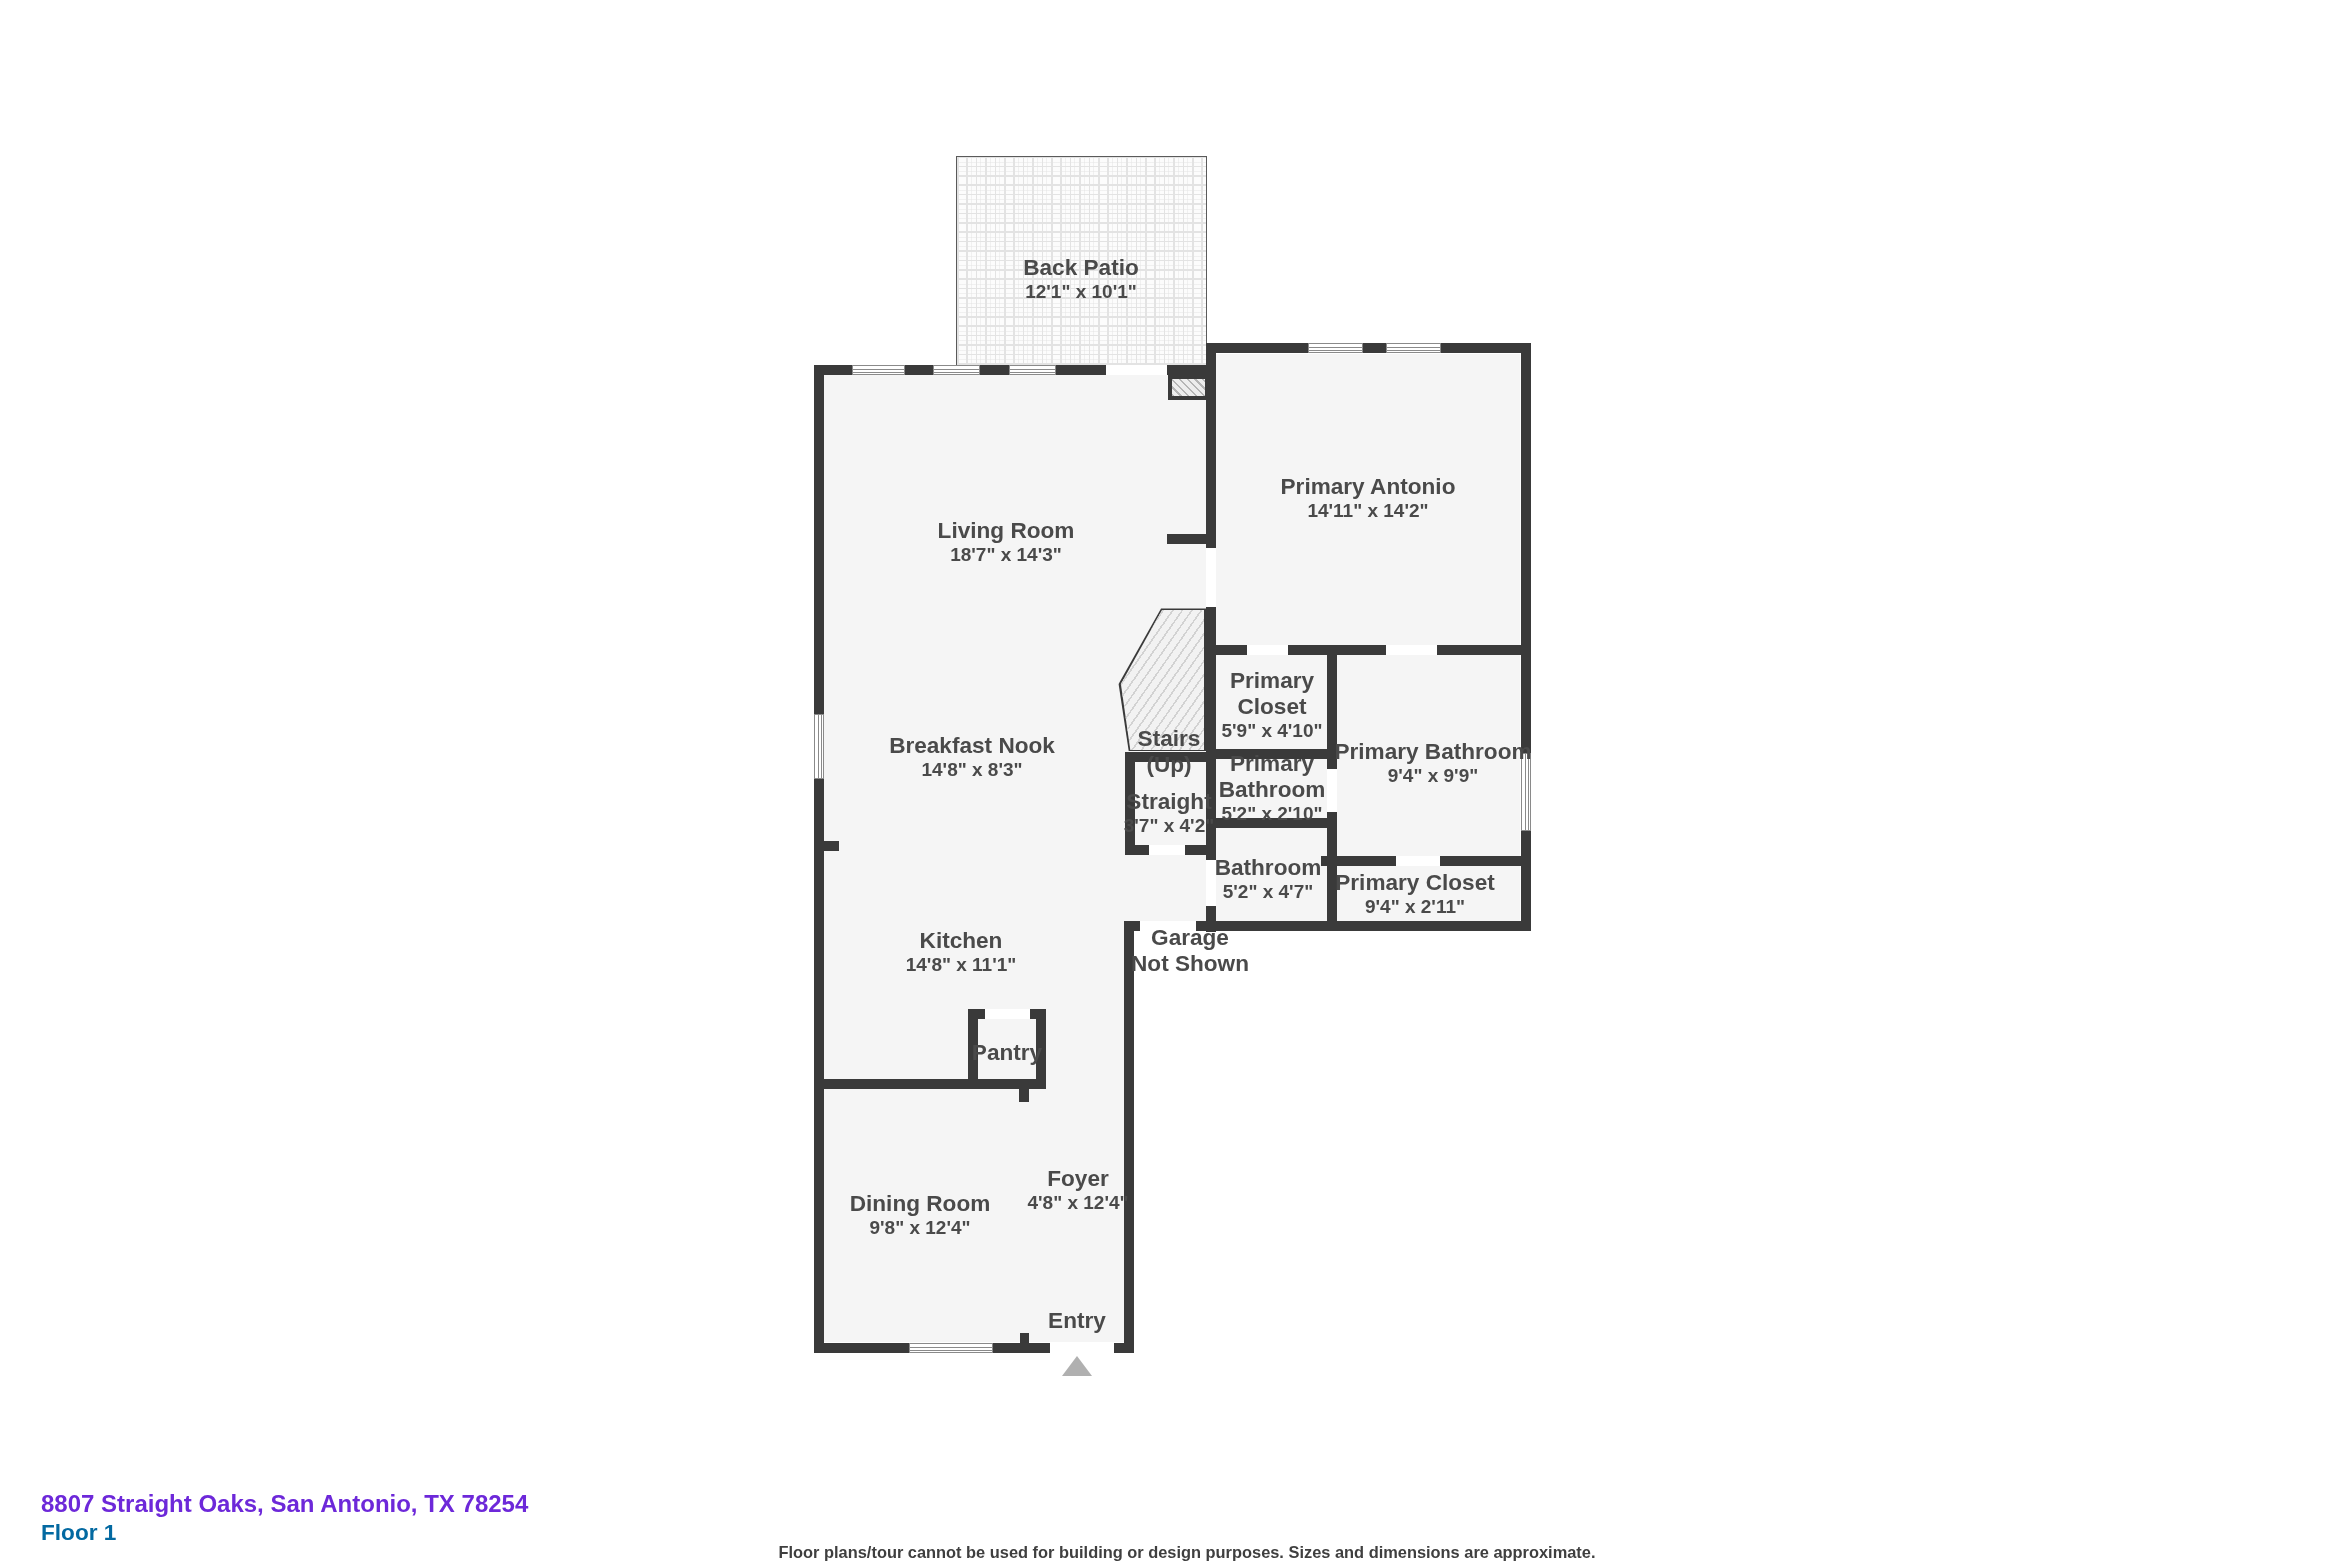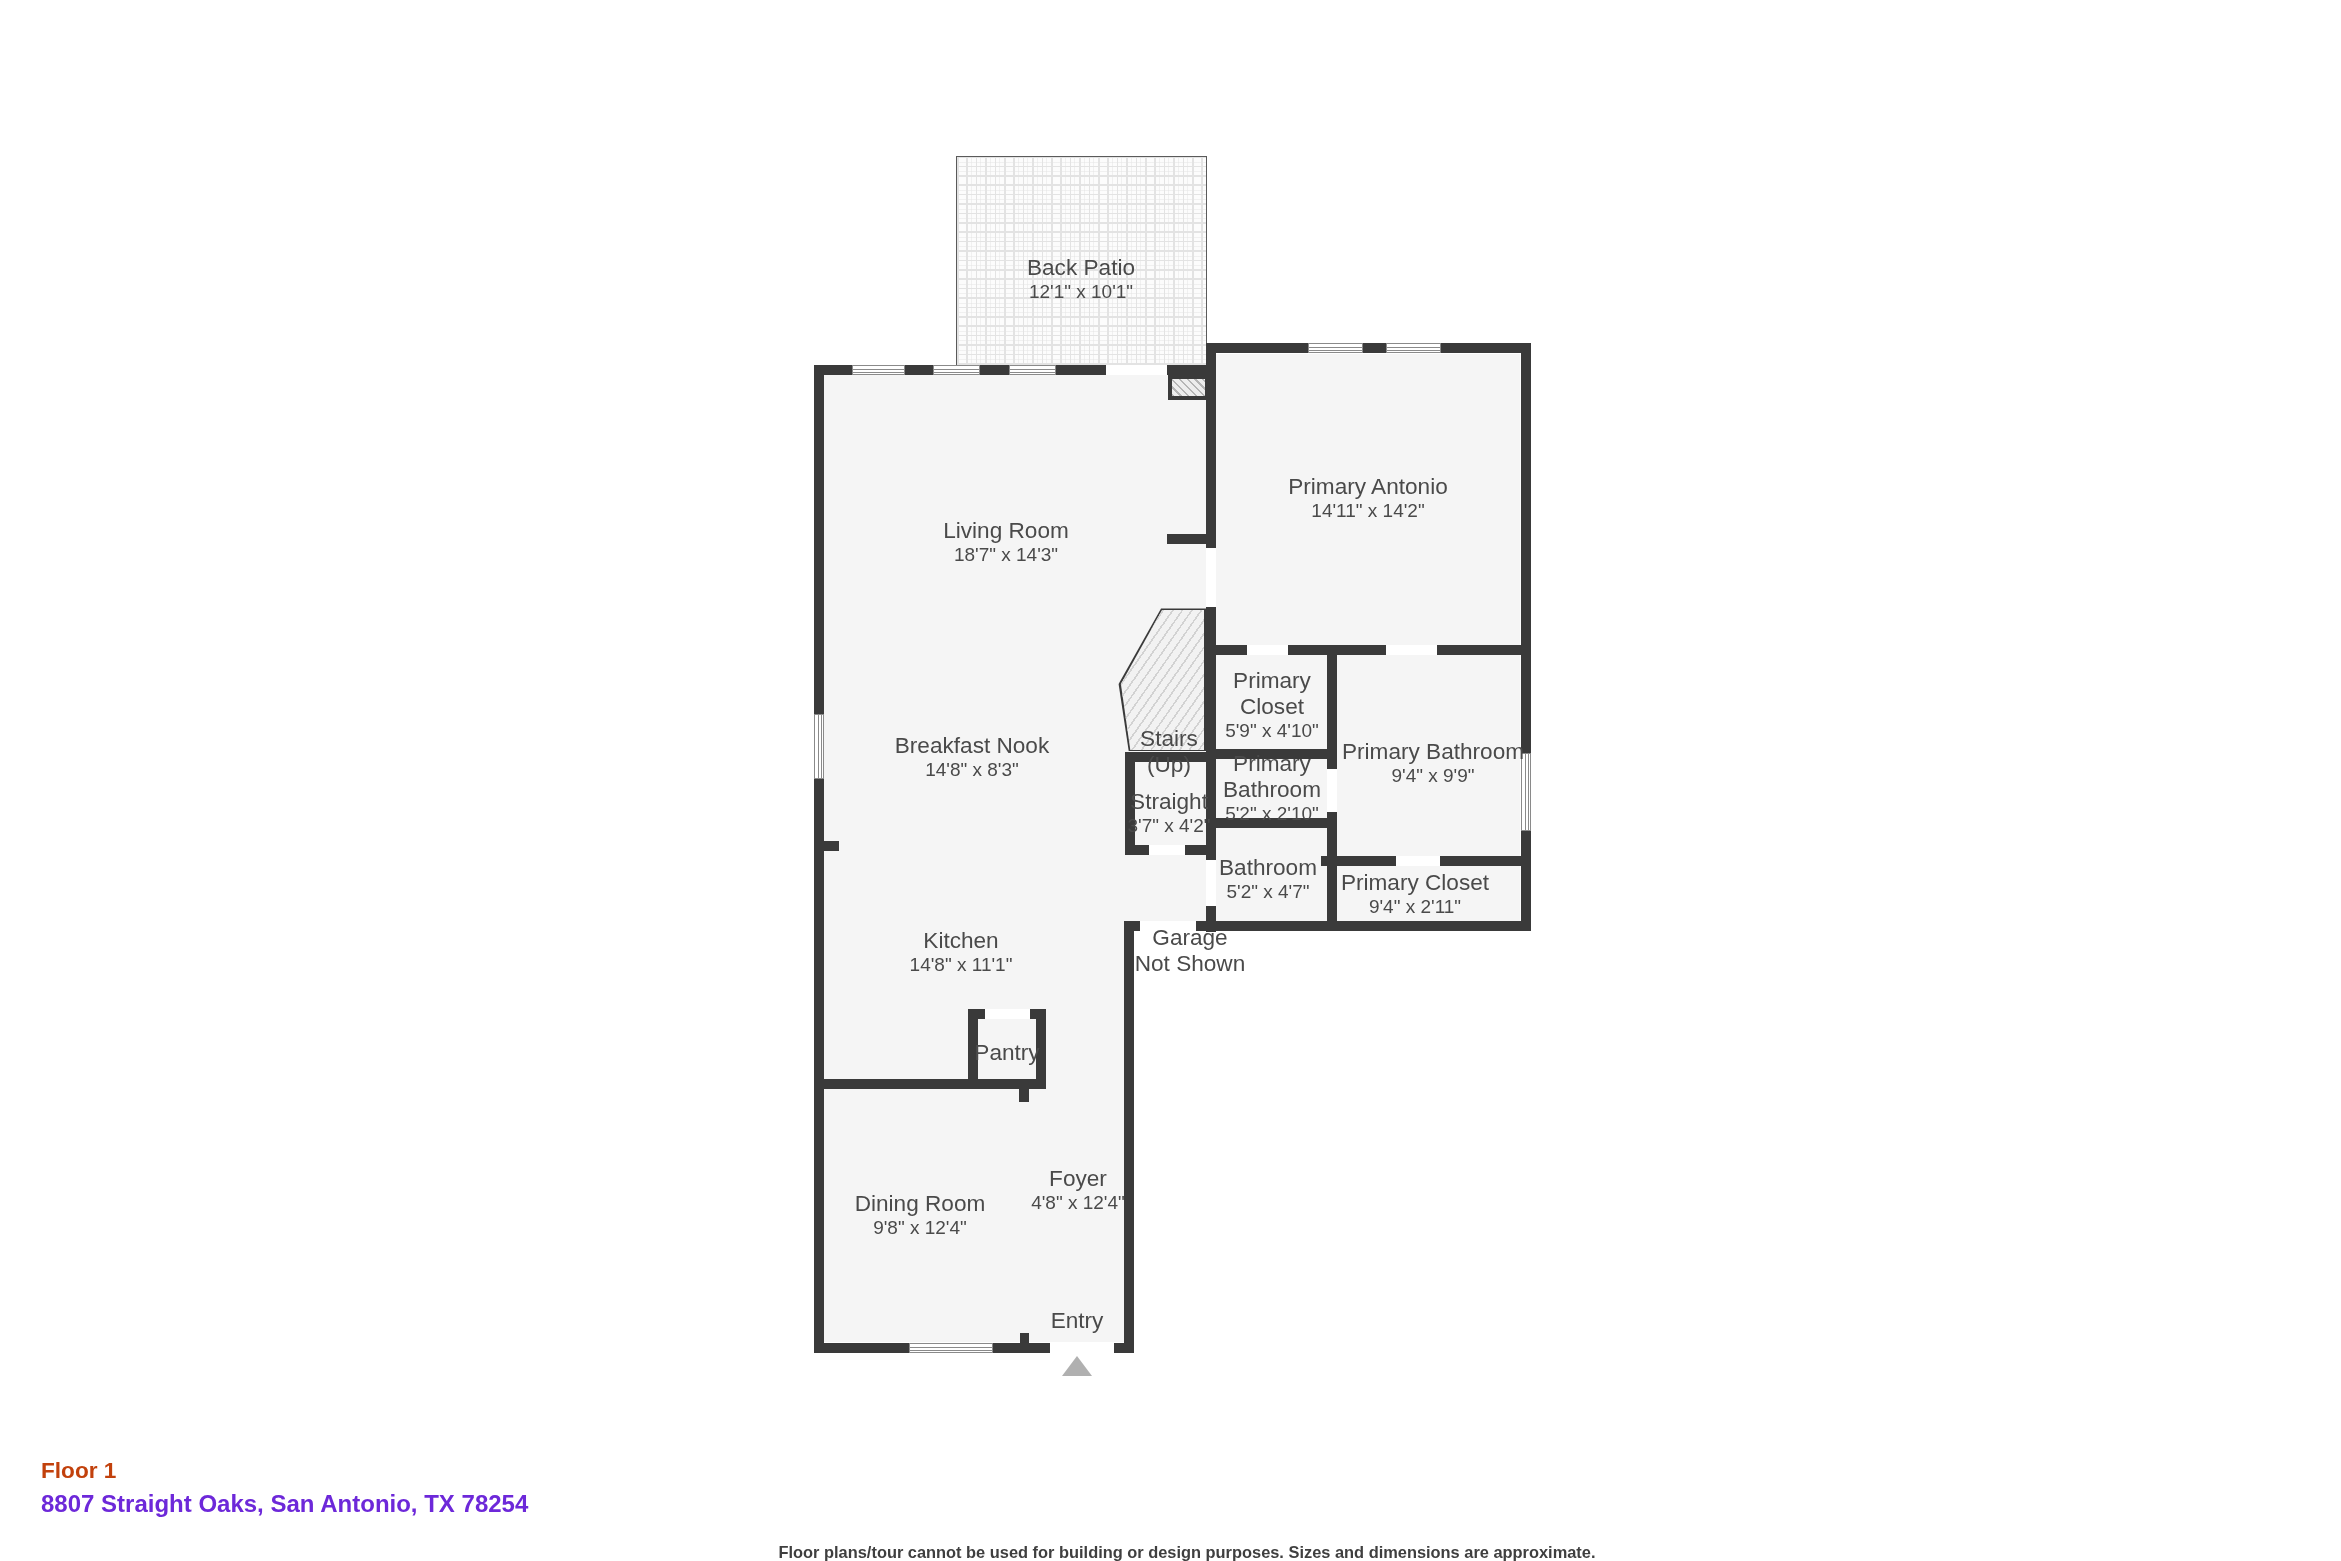--- a/index.html
+++ b/index.html
@@ -48,27 +48,27 @@
     border:4.7px solid var(--wall);background-color:#ededed;
     background-image:repeating-linear-gradient(45deg,#b5b5b5 0 1.6px,transparent 1.6px 5.5px);
   }
   .entry-arrow{
     position:absolute;left:1062px;top:1356px;width:0;height:0;
     border-left:15.6px solid transparent;border-right:15.6px solid transparent;
     border-bottom:20px solid var(--arrow);
   }
   .label{
     position:absolute;transform:translate(-50%,-50%);
-    text-align:center;font-weight:normal;white-space:normal;line-height:1.15;
+    text-align:center;font-weight:bold;white-space:normal;line-height:1.15;
   }
   .label .nm{font-size:22.6px;}
   .label .dm{font-size:19px;}
   .label .nm:empty,.label .dm:empty{display:none;}
   .footer-address{position:absolute;left:41px;top:1490px;font-size:24px;font-weight:bold;color:#6d28d9;}
-  .footer-floor{position:absolute;left:41px;top:1458px;font-size:22.6px;font-weight:bold;color:#c2410c;}
+  .footer-floor{position:absolute;left:41px;top:1520px;font-size:22.6px;font-weight:bold;color:#0369a1;}
   .footer-disclaimer{position:absolute;left:1187px;top:1552px;transform:translate(-50%,-50%);
     width:937px;text-align:center;font-size:16.4px;font-weight:bold;color:#3f3f3f;}
 </style>
 </head>
 <body>
 
 <div class="canvas">
 
   <div class="room" style="left:824px;top:375px;width:382px;height:556px;"></div>
   <div class="room" style="left:824px;top:931px;width:300px;height:411px;"></div>

